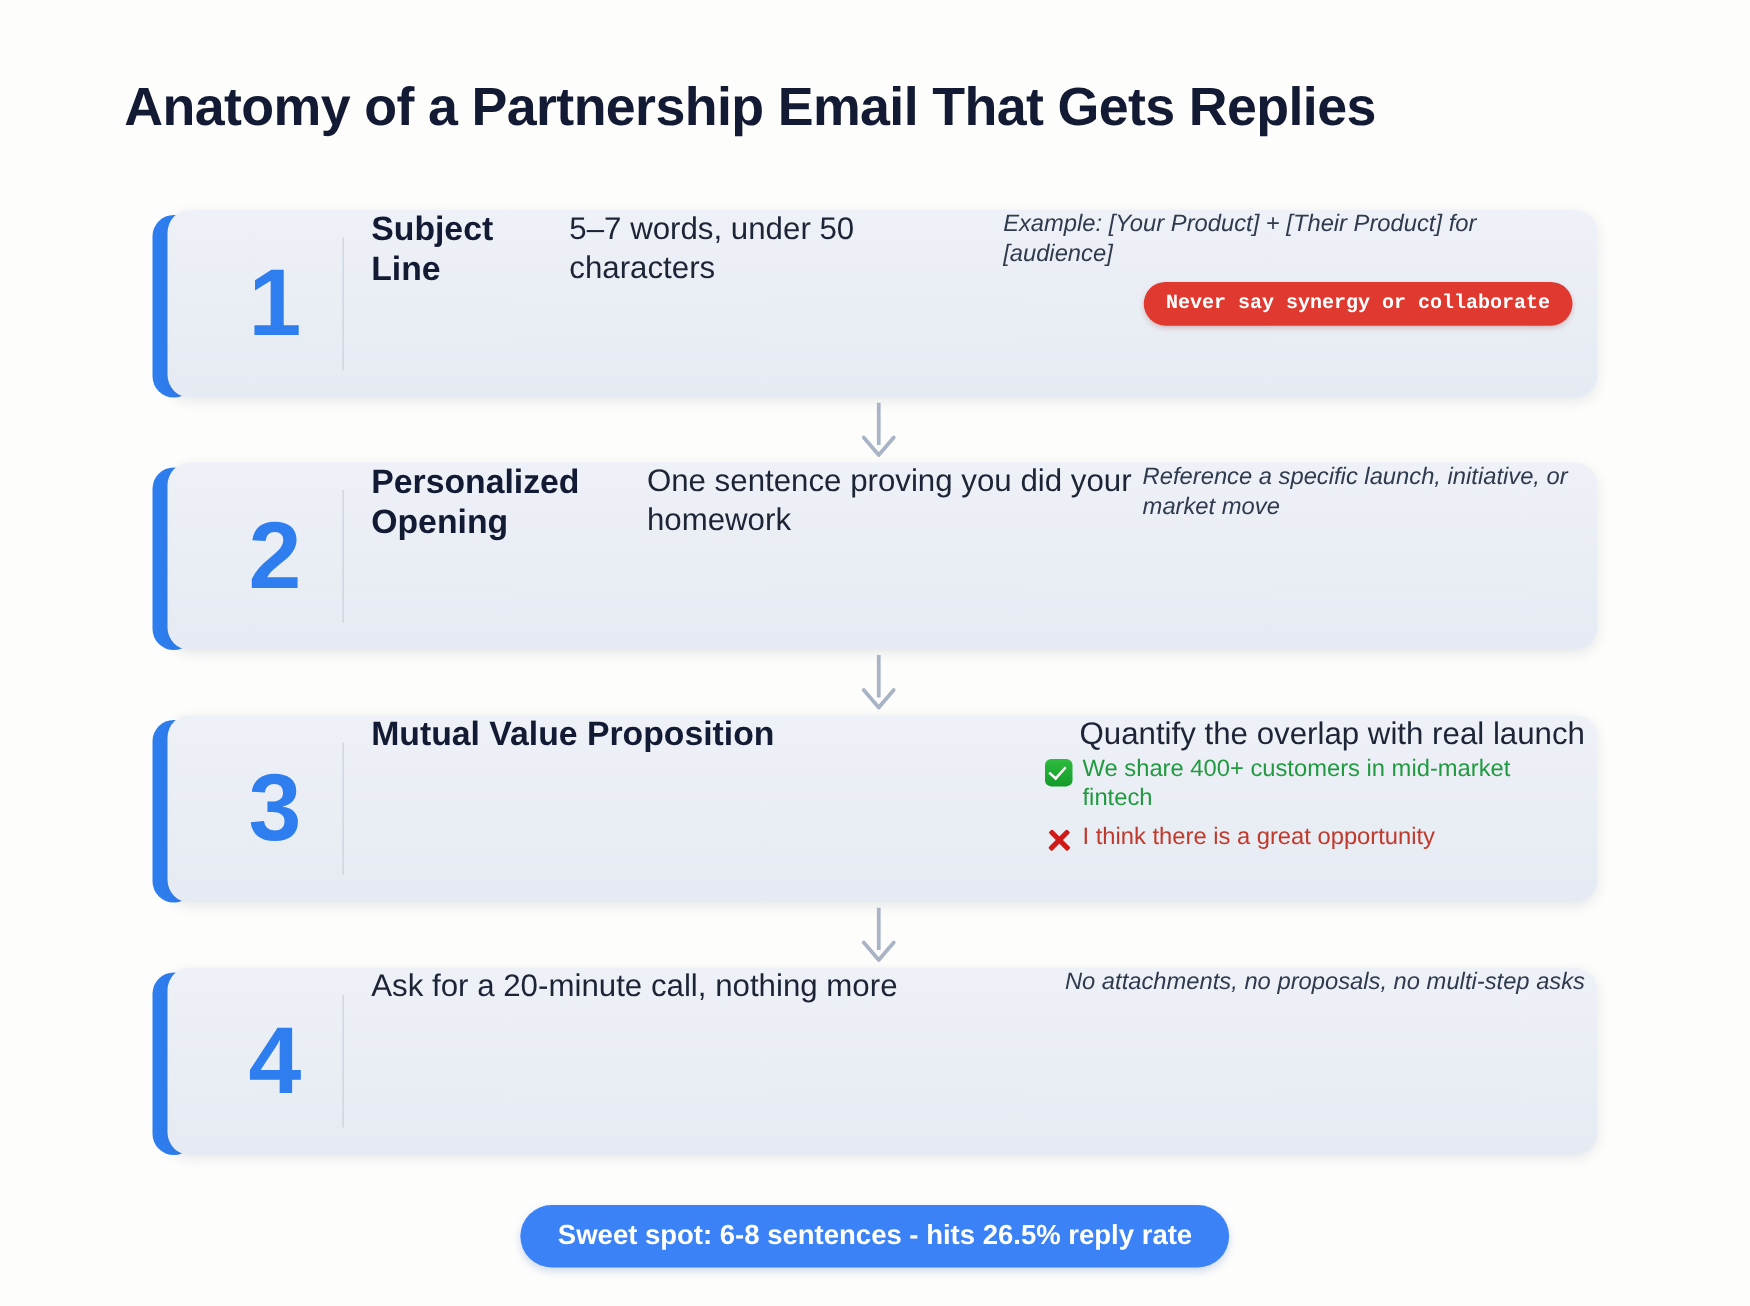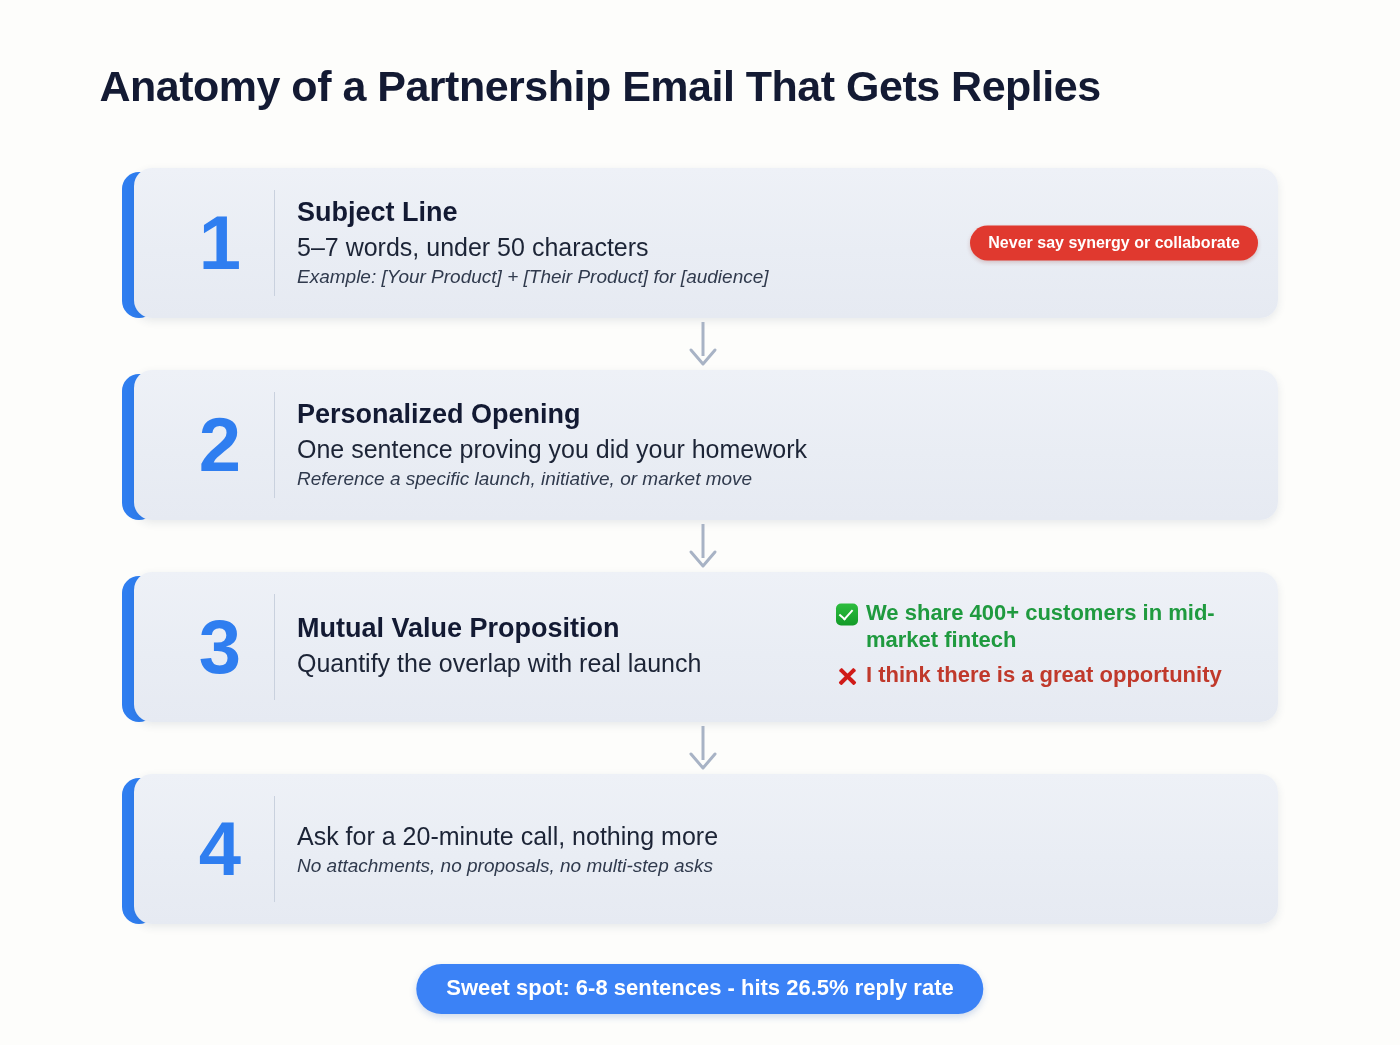--- a/index.html
+++ b/index.html
@@ -82,22 +82,22 @@
     width: 1px;
     background: #c9d1de;
   }
   .step-body {
     position: absolute;
     left: 163px;
     top: 0;
     right: 10px;
     height: 150px;
     display: flex;
-    flex-direction: column;
-    justify-content: center;
+    flex-direction: row;
+    justify-content: space-between;
   }
   .step-heading {
     font-size: 27px;
     font-weight: bold;
     color: #131a33;
     line-height: 1.18;
     margin-bottom: 3px;
   }
   .step-sub {
     font-size: 25px;
@@ -125,20 +125,21 @@
     top: 50%;
     transform: translateY(-50%);
     background: #e0392f;
     color: #ffffff;
     font-size: 16px;
     font-weight: bold;
     padding: 8px 18px 9px 18px;
     border-radius: 999px;
     white-space: nowrap;
     box-shadow: 0 2px 4px rgba(130, 30, 25, 0.22);
+    font-family: Liberation Mono, monospace;
   }
 
   
   .example-block {
     position: absolute;
     right: 22px;
     top: 50%;
     transform: translateY(-50%);
     width: 420px;
   }
@@ -148,22 +149,22 @@
     gap: 8px;
     margin-bottom: 8px;
   }
   .example-row:last-child { margin-bottom: 0; }
   .example-mark {
     font-size: 22px;
     line-height: 1.2;
     flex: 0 0 auto;
   }
   .example-text {
-    font-size: 22px;
-    font-weight: bold;
+    font-size: 19px;
+    font-weight: normal;
     line-height: 1.22;
   }
   .example-good .example-text { color: #1f9a3f; }
   .example-bad  .example-text { color: #c0392b; }
   .mark-check {
     display: inline-block;
     width: 22px;
     height: 22px;
     border-radius: 5px;
     background: linear-gradient(180deg, #2ebd3f 0%, #129b28 100%);

